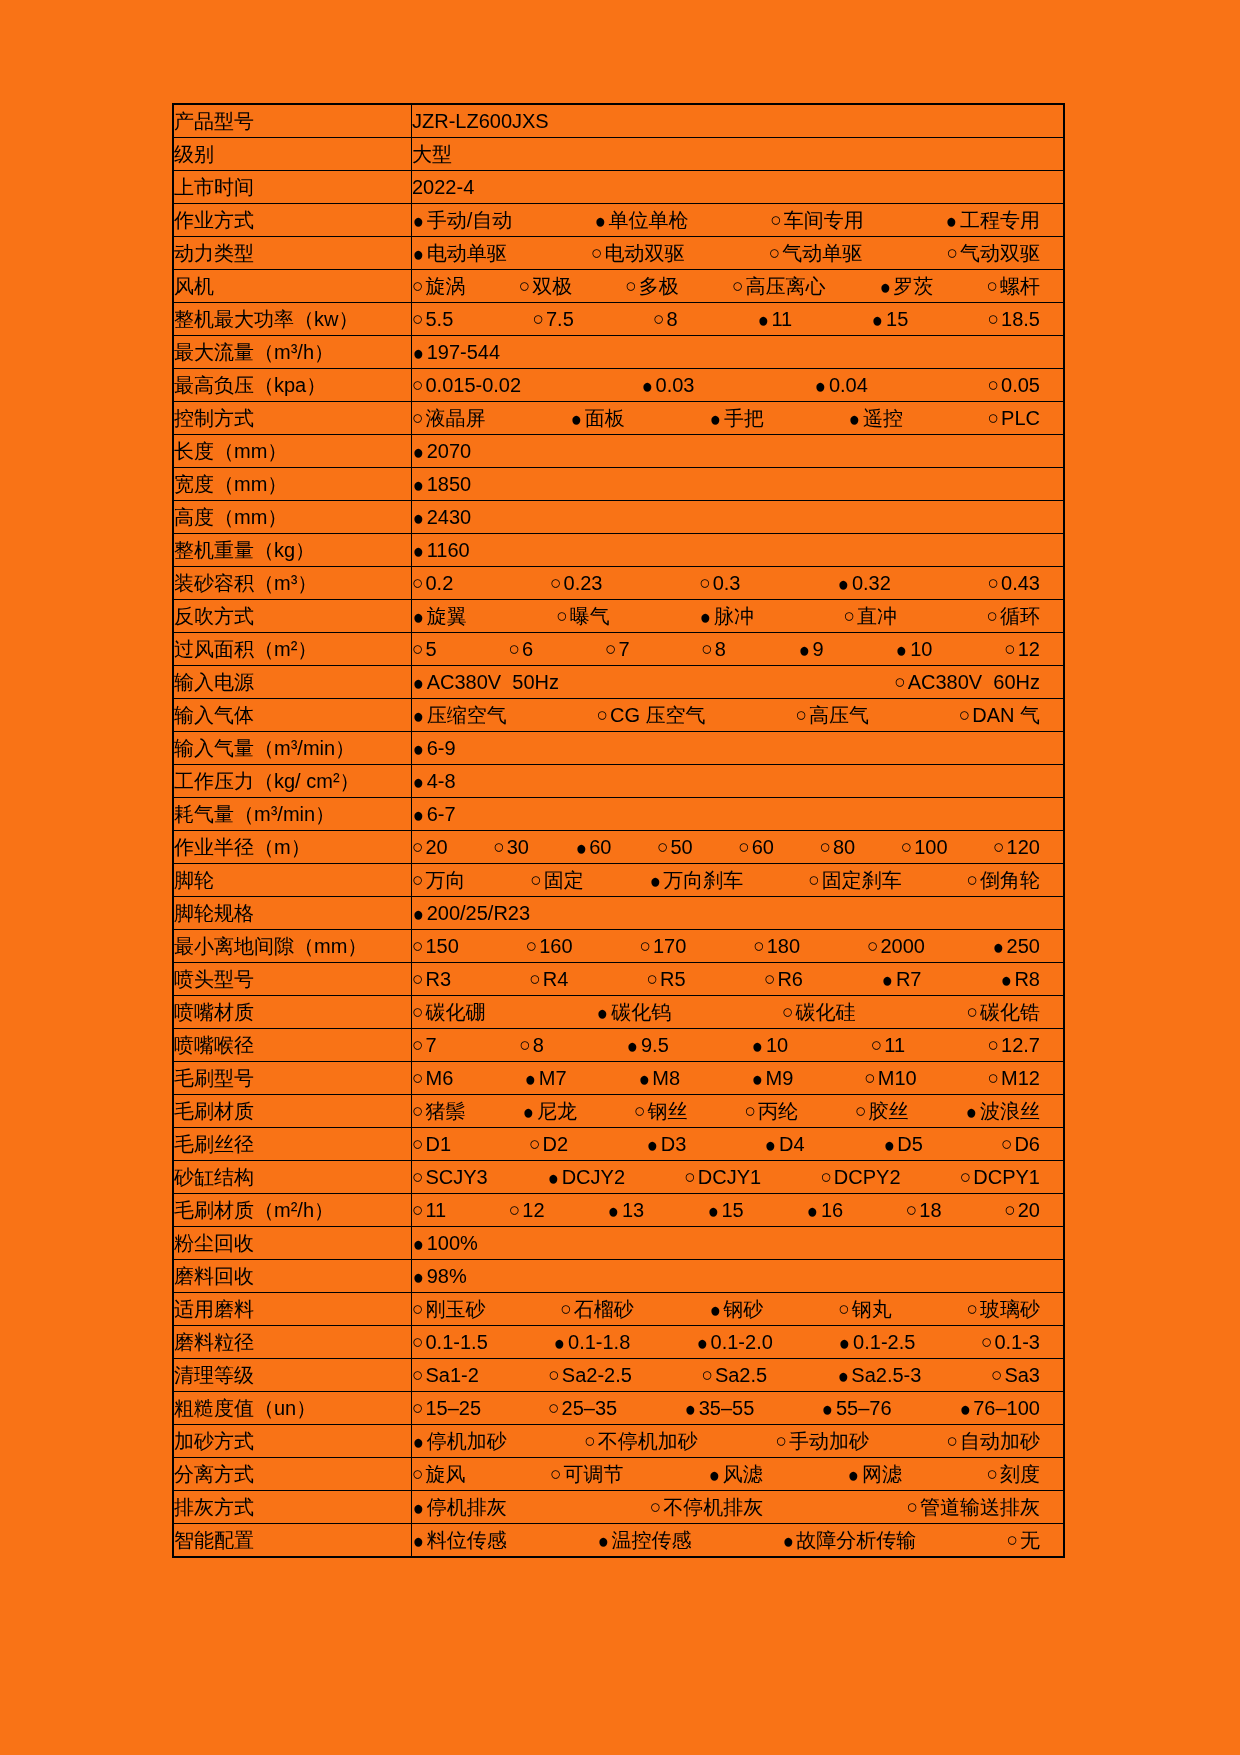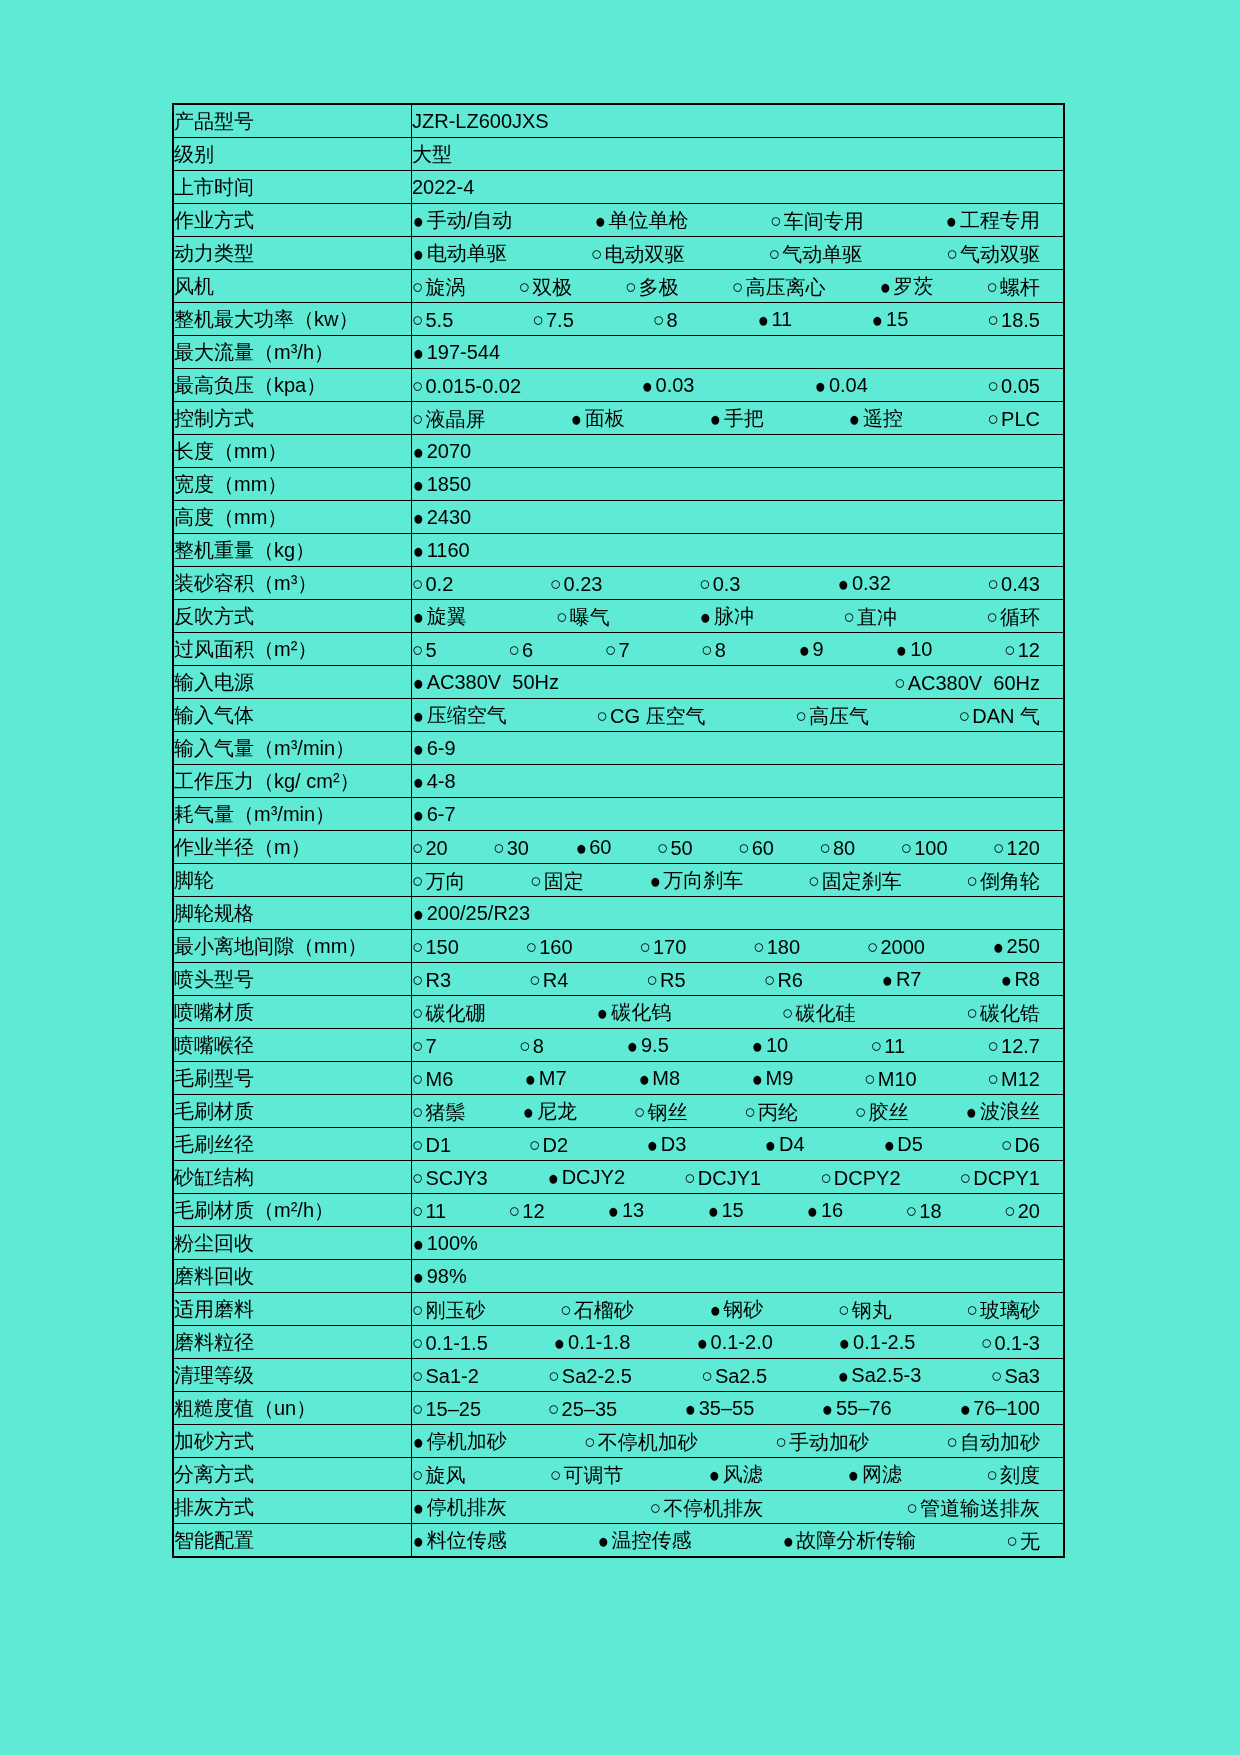--- a/index.html
+++ b/index.html
@@ -6,21 +6,21 @@
     margin: 0;
     padding: 0;
     background: #ffffff;
     font-family: "Liberation Sans", "DejaVu Sans", sans-serif;
     color: #000000;
   }
   .page {
     position: relative;
     width: 1240px;
     height: 1755px;
-    background: #5eead4;
+    background: #f97316;
     overflow: hidden;
   }
   table.spec {
     position: absolute;
     left: 172px;
     top: 103px;
     width: 893px;
     border-collapse: collapse;
     table-layout: fixed;
     border: 2px solid #000000;
@@ -37,21 +37,21 @@
   td.label-cell {
     width: 237px;
     padding-left: 15px;
   }
   td.value-cell {
     padding-left: 13px;
   }
   .opts {
     display: flex;
     justify-content: space-between;
-    align-items: flex-end;
+    align-items: flex-start;
     max-width: 628px;
   }
   .opt {
     display: inline-flex;
     align-items: center;
     white-space: pre;
   }
   .radio {
     display: inline-block;
     margin-right: 2px;

